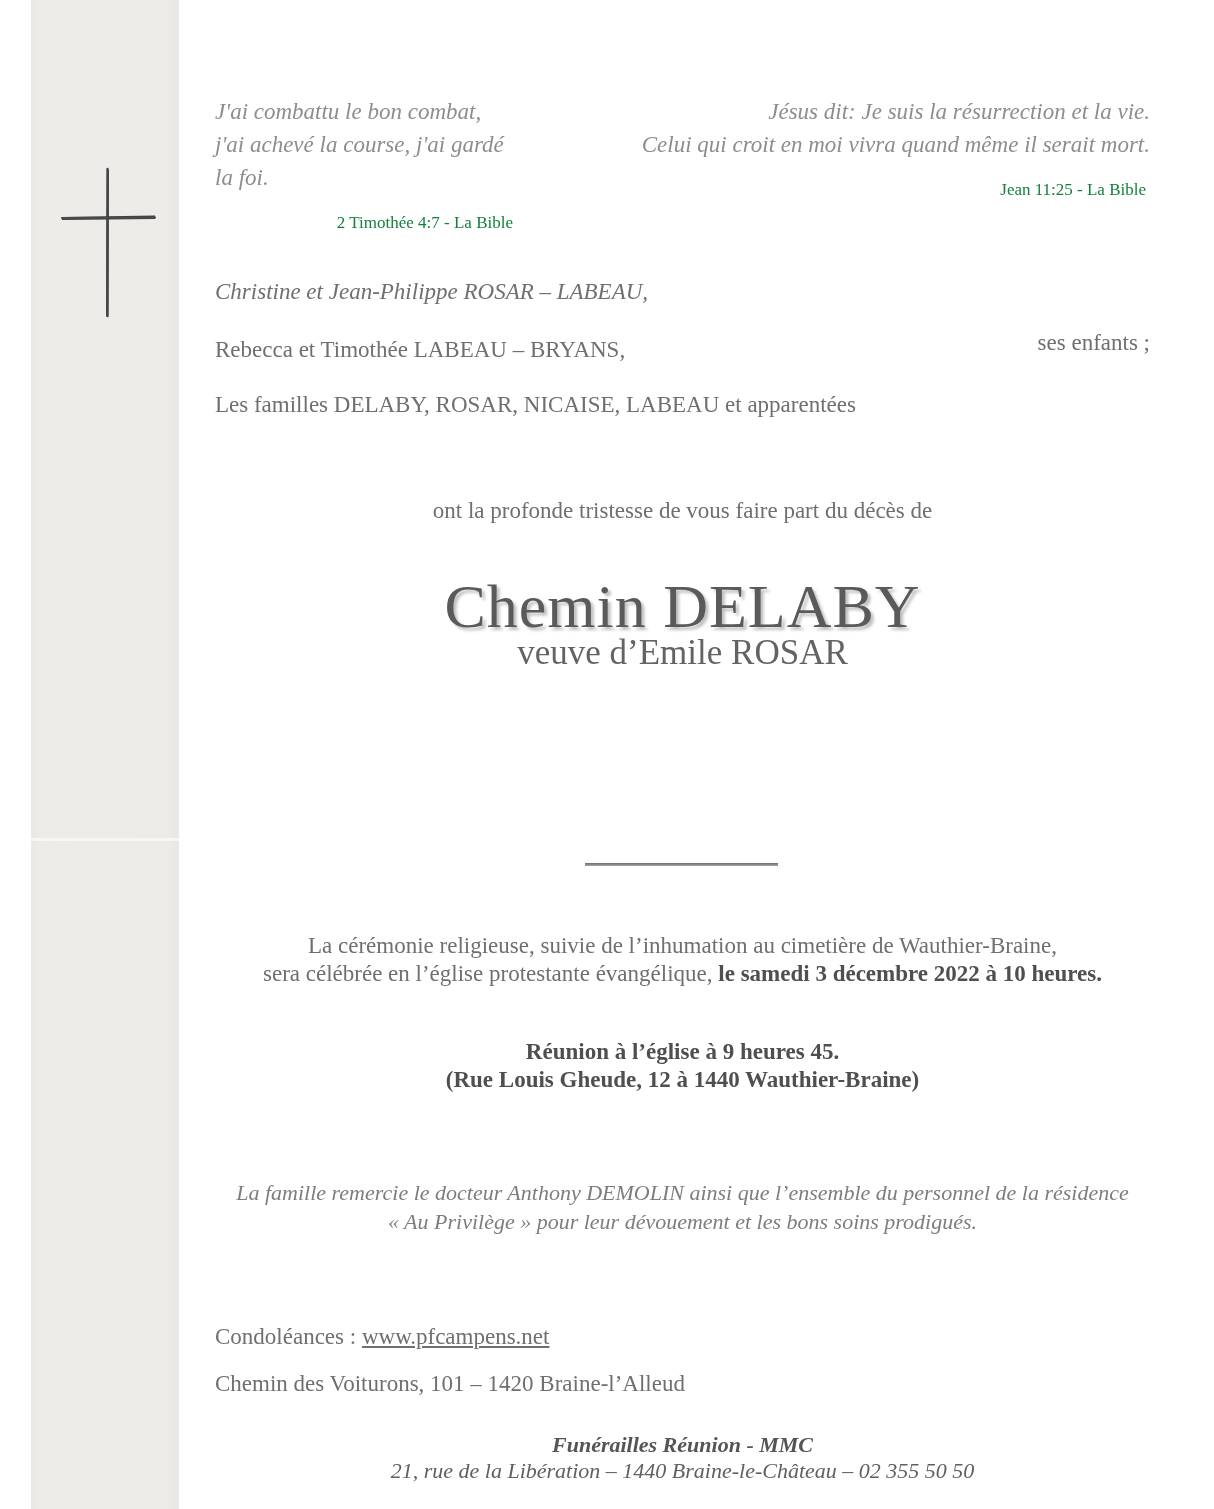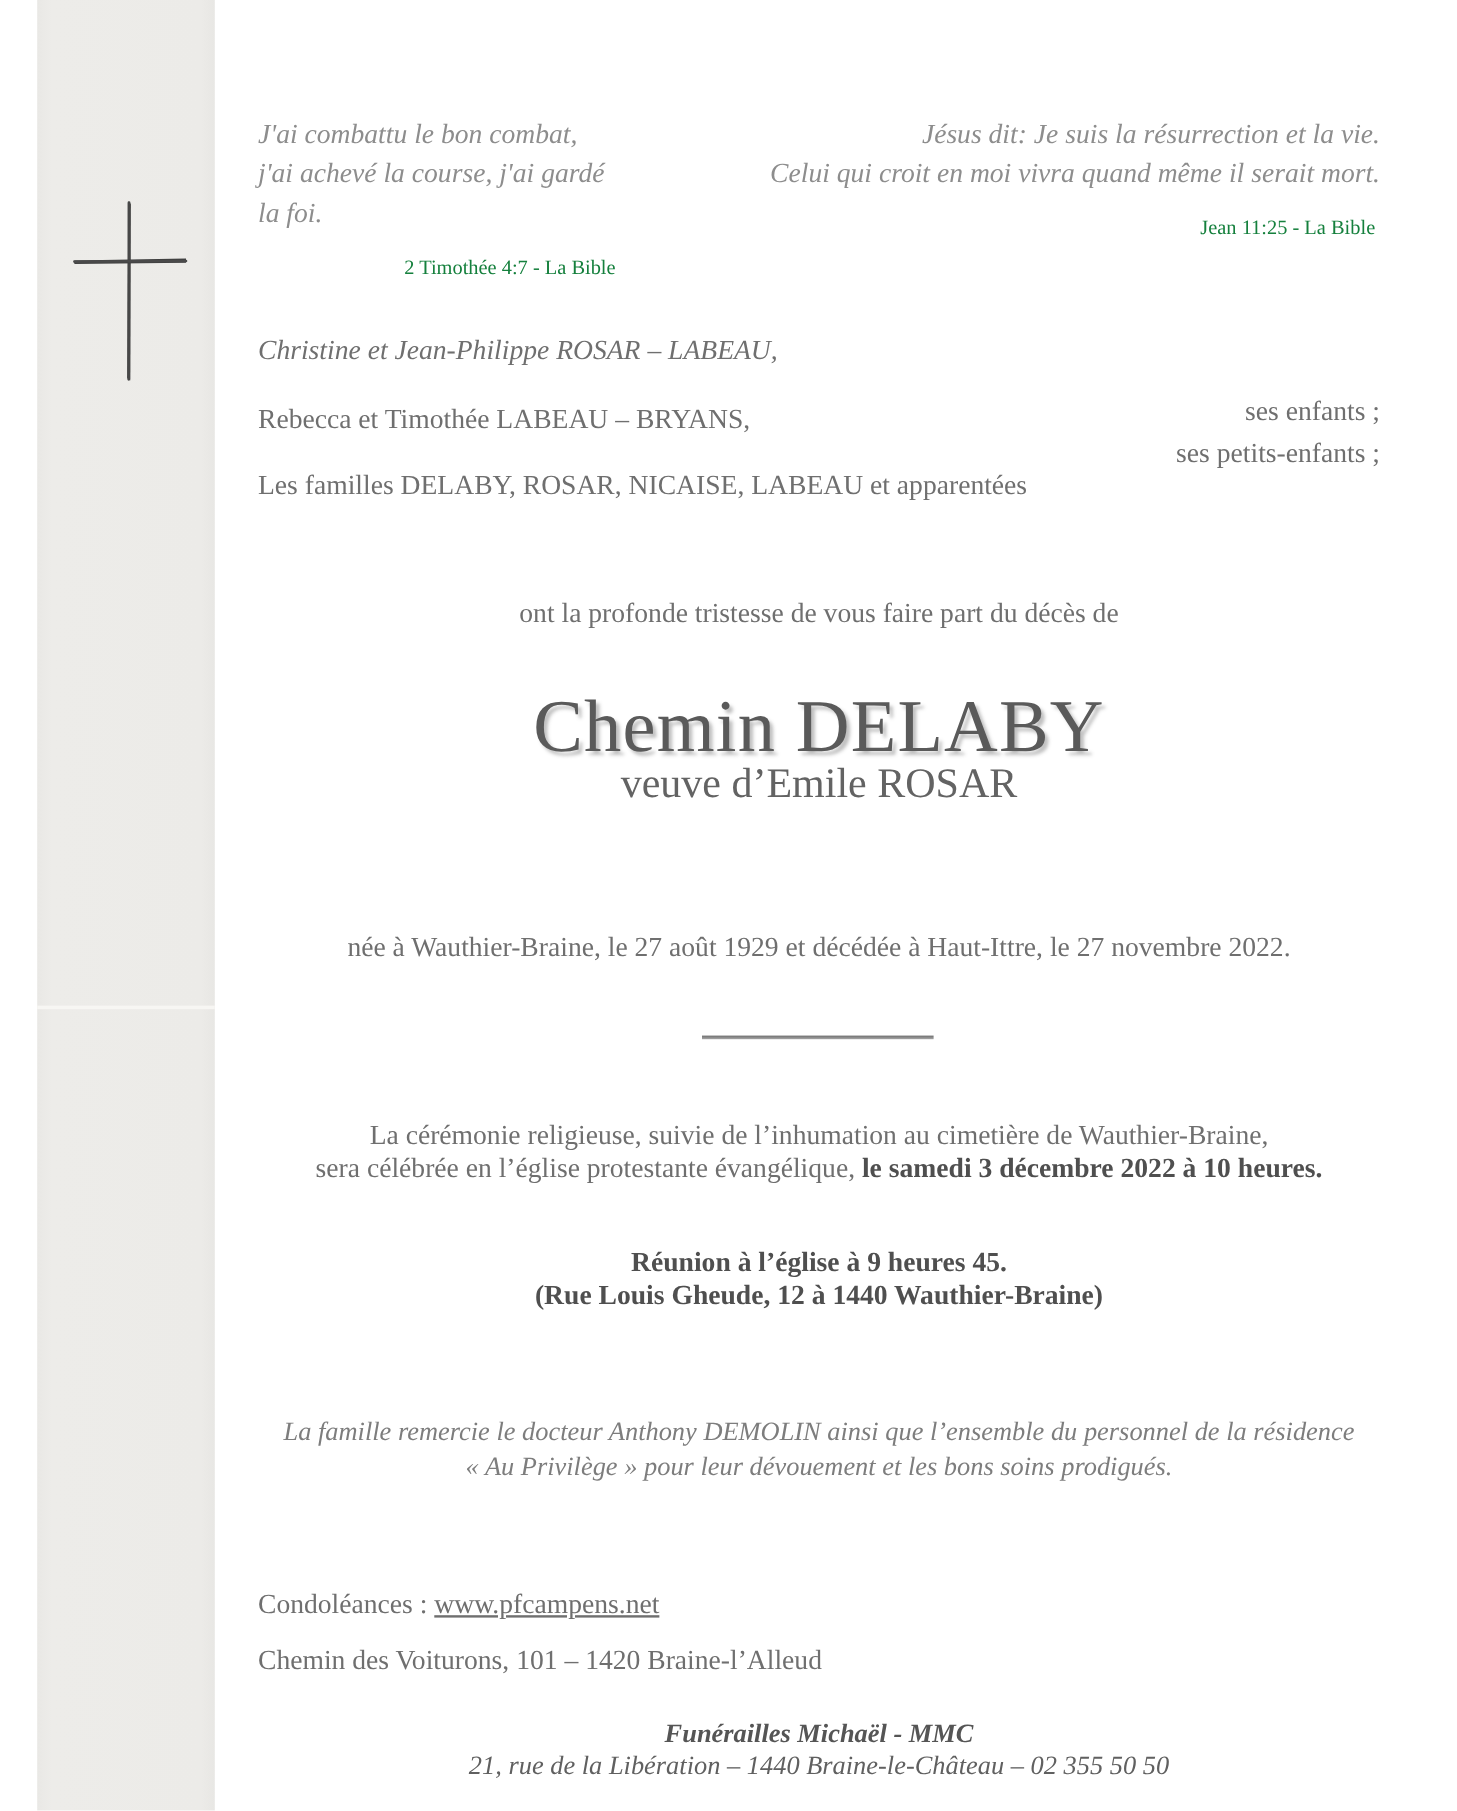--- a/index.html
+++ b/index.html
@@ -137,27 +137,25 @@
   </div>
   <div class="abs quote quote-right">
     <div>Jésus dit: Je suis la résurrection et la vie.</div>
     <div>Celui qui croit en moi vivra quand même il serait mort.</div>
     <div class="quote-source">Jean 11:25 - La Bible</div>
   </div>
 
   <div class="abs content-left body-line" style="top:278px;font-style:italic;">Christine et Jean-Philippe ROSAR – LABEAU,</div>
   <div class="abs right-col body-line" style="top:308px;margin-top:21px;">ses enfants ;</div>
   <div class="abs content-left body-line" style="top:336px;">Rebecca et Timothée LABEAU – BRYANS,</div>
-  <div class="abs right-col body-line" style="top:364px;">ses petits-enfants ;</div>
   <div class="abs content-left body-line" style="top:391px;">Les familles DELABY, ROSAR, NICAISE, LABEAU et apparentées</div>
 
   <div class="abs centered body-line" style="top:497px;">ont la profonde tristesse de vous faire part du décès de</div>
   <div class="abs centered deceased-name" style="top:572px;">Chemin DELABY</div>
   <div class="abs centered deceased-sub" style="top:632px;">veuve d’Emile ROSAR</div>
-  <div class="abs centered body-line" style="top:776px;">née à Wauthier-Braine, le 27 août 1929 et décédée à Haut-Ittre, le 27 novembre 2022.</div>
 
   <div class="abs divider"></div>
 
   <div class="abs centered body-line" style="top:932px;">
     <div>La cérémonie religieuse, suivie de l’inhumation au cimetière de Wauthier-Braine,</div>
     <div><span>sera célébrée en l’église protestante évangélique, </span><span class="bold-dark">le samedi 3 décembre 2022 à 10 heures.</span></div>
   </div>
 
   <div class="abs centered body-line bold-dark" style="top:1038px;">
     <div>Réunion à l’église à 9 heures 45.</div>
@@ -168,17 +166,17 @@
     <div>La famille remercie le docteur Anthony DEMOLIN ainsi que l’ensemble du personnel de la résidence</div>
     <div>« Au Privilège » pour leur dévouement et les bons soins prodigués.</div>
   </div>
 
   <div class="abs content-left body-line" style="top:1323px;">
     <span>Condoléances : </span><span class="link">www.pfcampens.net</span>
   </div>
   <div class="abs content-left body-line" style="top:1370px;">Chemin des Voiturons, 101 – 1420 Braine-l’Alleud</div>
 
   <div class="abs centered" style="top:1432px;">
-    <div class="footer-company">Funérailles Michaël - MMC</div>
+    <div class="footer-company">Funérailles Réunion - MMC</div>
     <div class="footer-address">21, rue de la Libération – 1440 Braine-le-Château – 02 355 50 50</div>
   </div>
 
 </div>
 
 </body></html>

